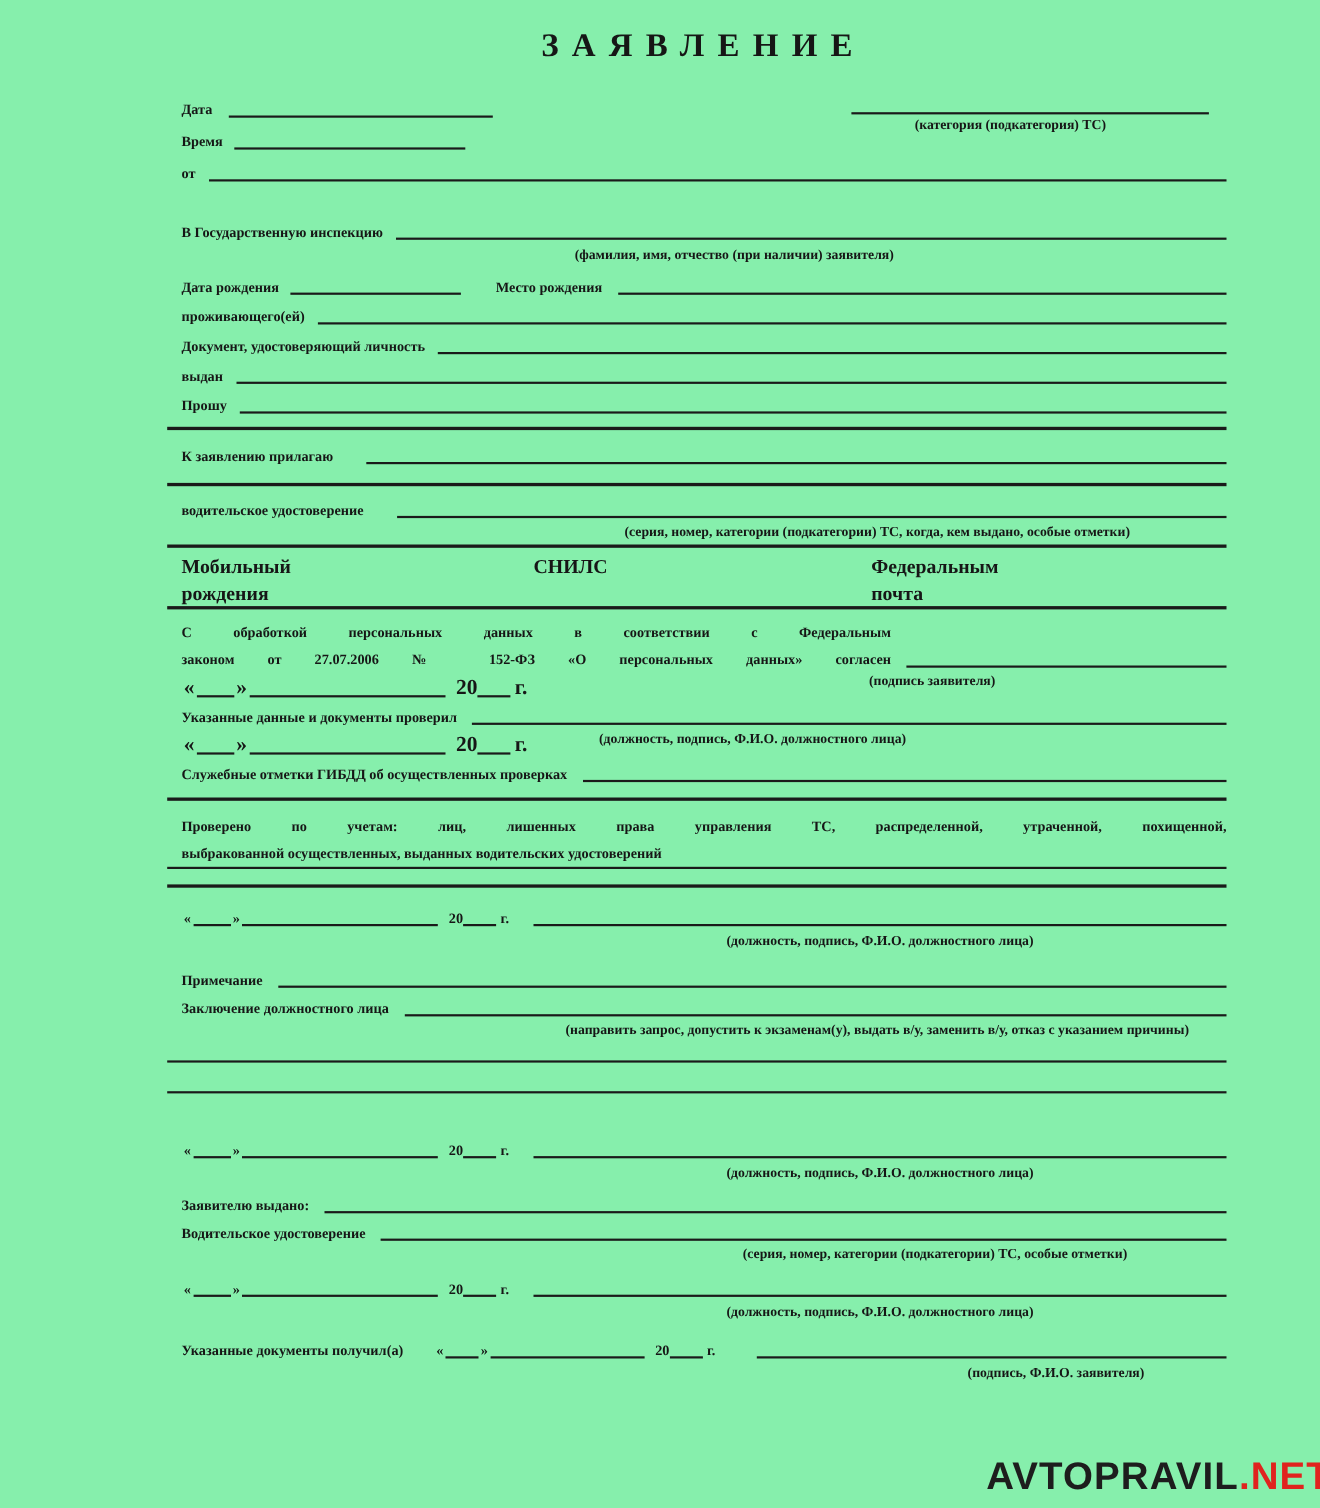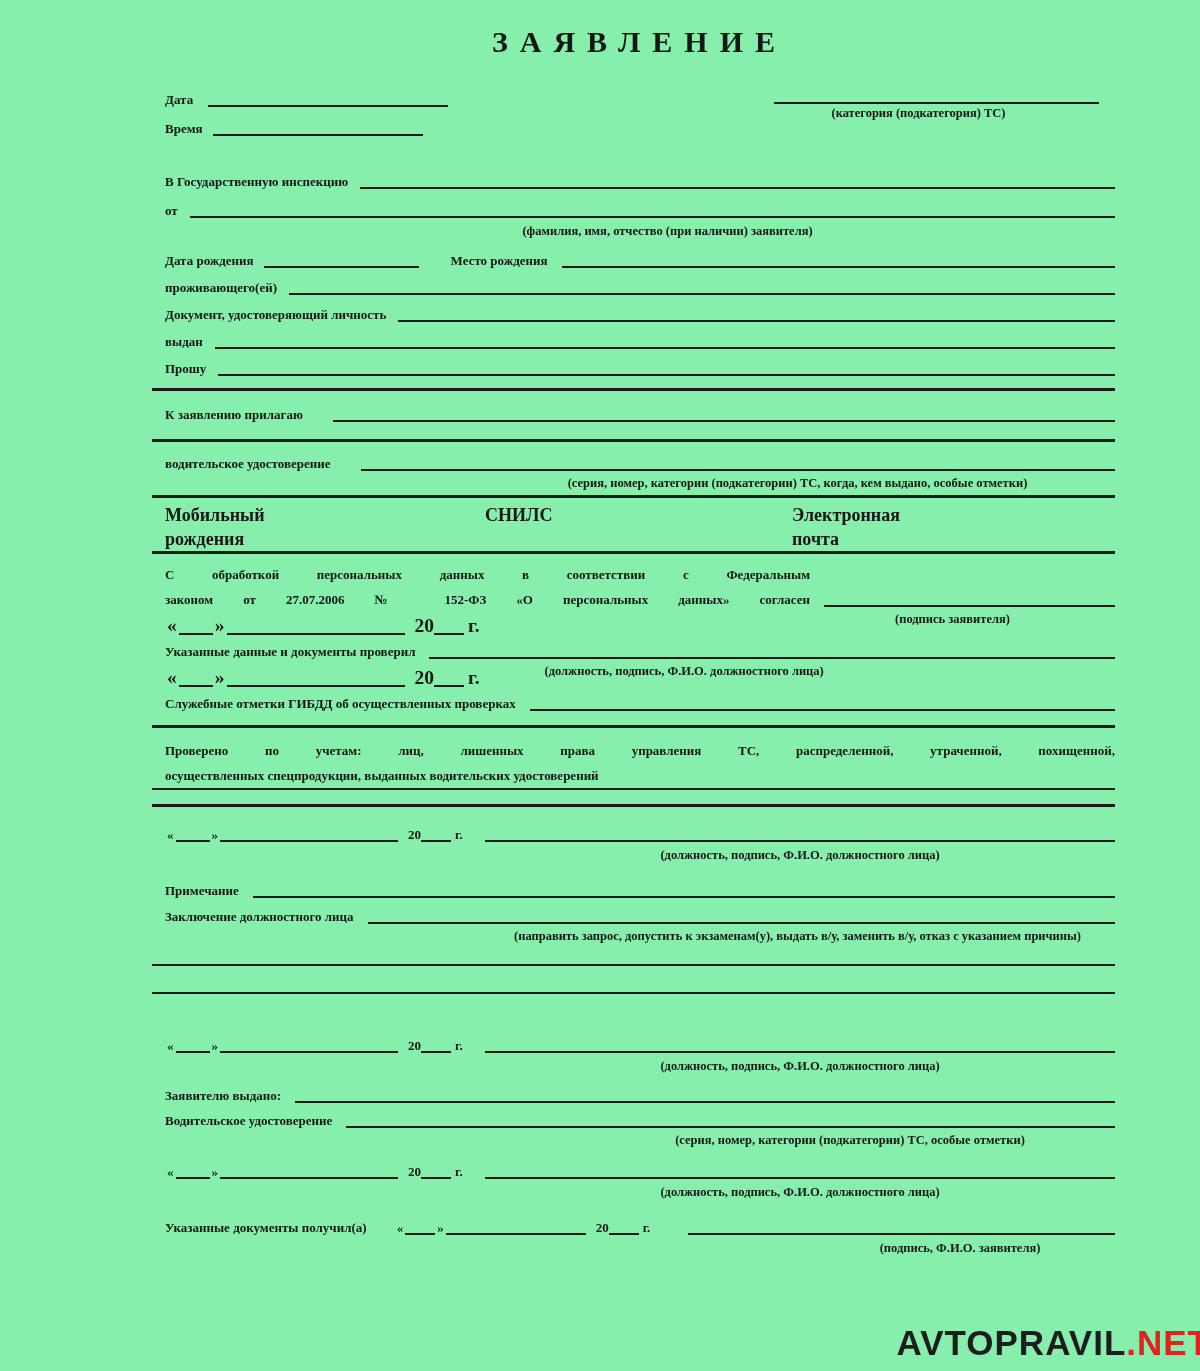--- a/index.html
+++ b/index.html
@@ -78,27 +78,27 @@
     <div class="row" style="margin-top:24px">
       <span>Дата</span>
       <span class="ln" style="width:240px;margin-left:15px"></span>
     </div>
 
     <div class="row" style="margin-top:2px">
       <span>Время</span>
       <span class="ln" style="width:210px;margin-left:10px"></span>
     </div>
 
+    <div class="row" style="margin-top:2px">
+      <span>от</span>
+      <span class="ln fill" style="margin-left:12px"></span>
+    </div>
+
     <div class="row" style="margin-top:26px">
       <span>В Государственную инспекцию</span>
-      <span class="ln fill" style="margin-left:12px"></span>
-    </div>
-
-    <div class="row" style="margin-top:2px">
-      <span>от</span>
       <span class="ln fill" style="margin-left:12px"></span>
     </div>
     <div class="cap-row">
       <span class="sp" style="width:55px"></span>
       <span class="cap c">(фамилия, имя, отчество (при наличии) заявителя)</span>
     </div>
 
     <div class="row" style="margin-top:8px">
       <span>Дата рождения</span>
       <span class="ln" style="width:155px;margin-left:10px"></span>
@@ -142,41 +142,41 @@
     <div class="cap-row">
       <span class="sp" style="width:315px"></span>
       <span class="cap c">(серия, номер, категории (подкатегории) ТС, когда, кем выдано, особые отметки)</span>
     </div>
 
     <div class="divider" style="margin-top:4px"></div>
 
     <div class="phones" style="margin-top:5px">
       <span>Мобильный</span>
       <span>СНИЛС</span>
-      <span>Электронная</span>
+      <span>Федеральным</span>
       <span>рождения</span>
       <span></span>
       <span>почта</span>
     </div>
 
     <div class="divider"></div>
 
     <div class="row" style="margin-top:8px;line-height:25px">
       <span class="just" style="width:645px">С обработкой персональных данных в соответствии с Федеральным</span>
     </div>
     <div class="row" style="line-height:25px">
       <span class="just" style="width:645px">законом от 27.07.2006 № 152-ФЗ «О персональных данных» согласен</span>
       <span class="ln fill" style="margin-left:14px"></span>
     </div>
     <div class="row-split">
       <span>
         <span class="q">«</span><span class="ln w34"></span><span class="q">»</span><span class="ln w178"></span><span class="num">20</span><span class="ln w30"></span><span class="suf">г.</span>
       </span>
       <span class="fill"></span>
-      <span class="cap" style="width:325px;text-align:center;padding-left:20px">(подпись заявителя)</span>
+      <span class="cap" style="width:325px;text-align:left;padding-left:20px">(подпись заявителя)</span>
     </div>
 
     <div class="row" style="line-height:25px">
       <span>Указанные данные и документы проверил</span>
       <span class="ln fill" style="margin-left:14px"></span>
     </div>
     <div class="row-split">
       <span>
         <span class="q">«</span><span class="ln w34"></span><span class="q">»</span><span class="ln w178"></span><span class="num">20</span><span class="ln w30"></span><span class="suf">г.</span>
       </span>
@@ -187,21 +187,21 @@
       <span>Служебные отметки ГИБДД об осуществленных проверках</span>
       <span class="ln fill" style="margin-left:14px"></span>
     </div>
 
     <div class="divider" style="margin-top:9px"></div>
 
     <div class="row" style="margin-top:10px;line-height:25px">
       <span class="just fill">Проверено по учетам: лиц, лишенных права управления ТС, распределенной, утраченной, похищенной,</span>
     </div>
     <div class="row" style="line-height:25px;border-bottom:2px solid #1a1a1a">
-      <span>осуществленных спецпродукции, выданных водительских удостоверений</span>
+      <span>выбракованной осуществленных, выданных водительских удостоверений</span>
     </div>
 
     <div class="divider" style="margin-top:14px"></div>
 
     <div class="row" style="margin-top:14px">
       <span>
         <span class="q">«</span><span class="ln w34"></span><span class="q">»</span><span class="ln w178"></span><span class="num">20</span><span class="ln w30"></span><span class="suf">г.</span>
       </span>
       <span class="ln fill" style="margin-left:22px"></span>
     </div>

